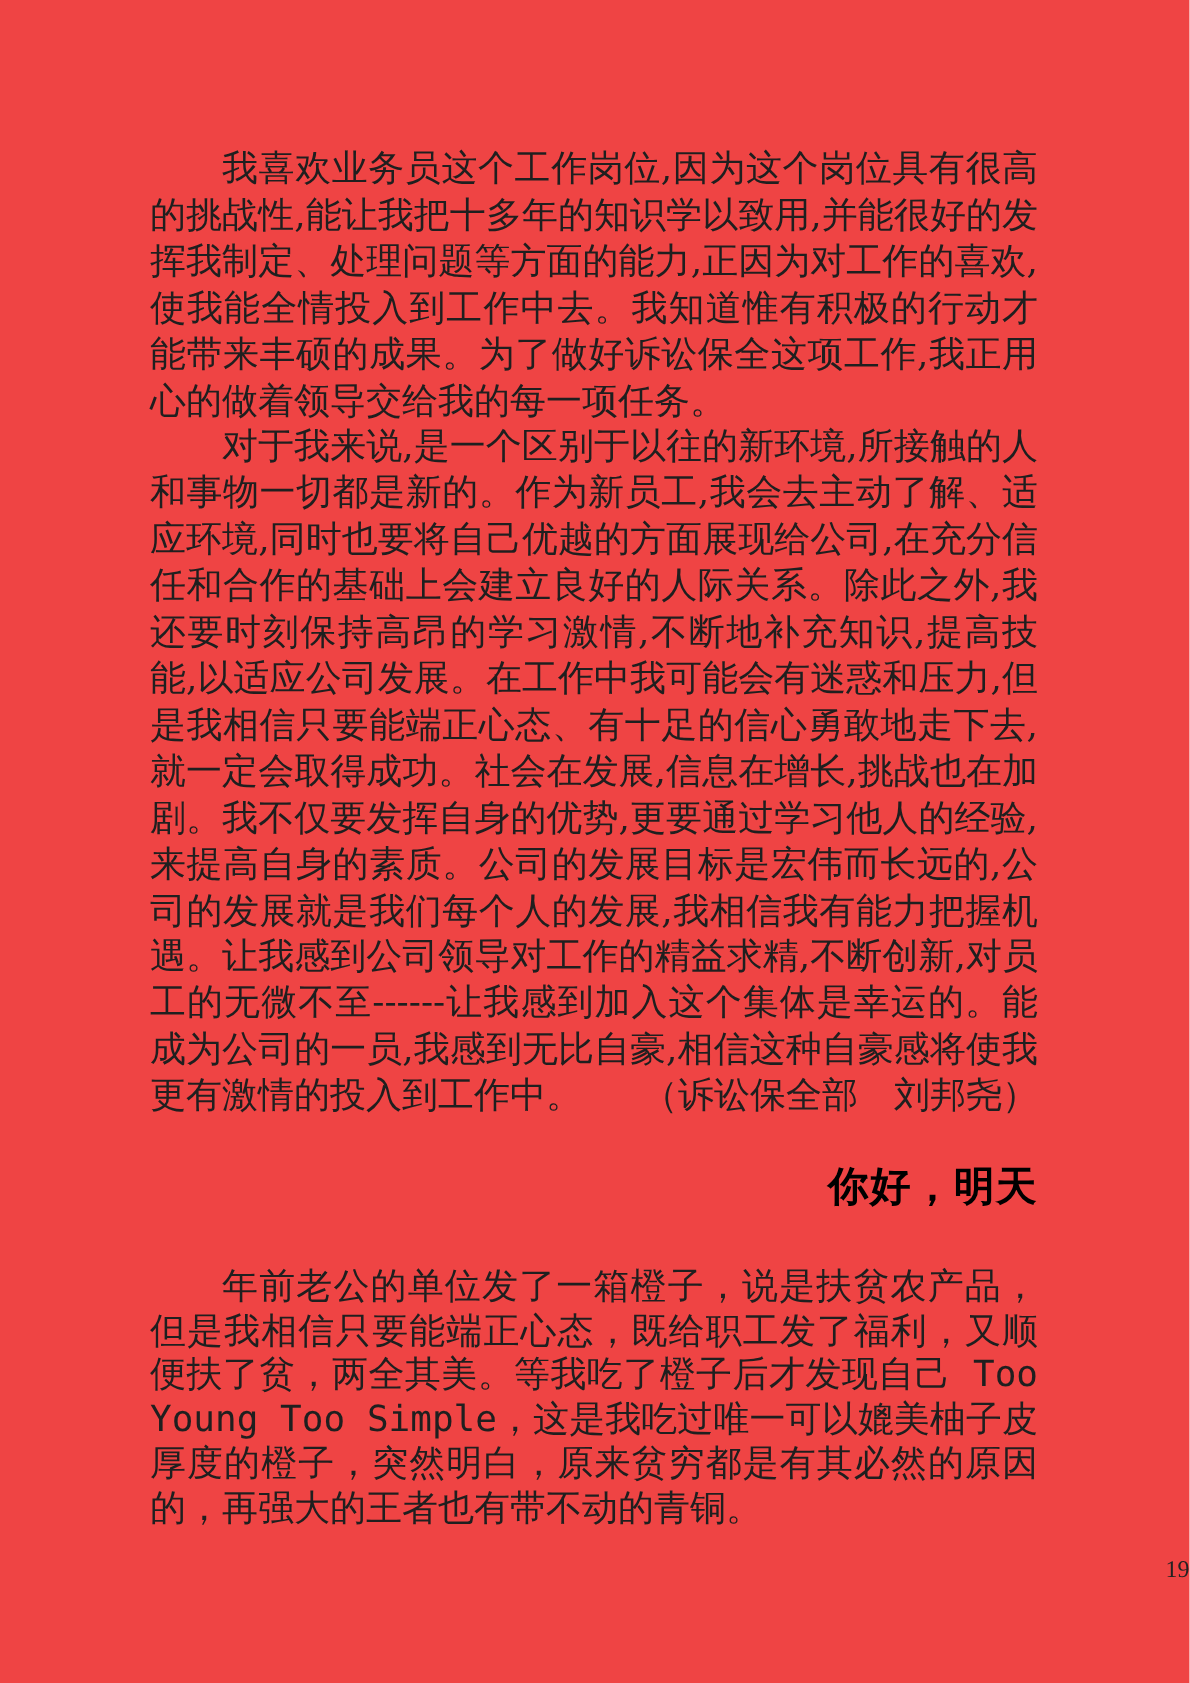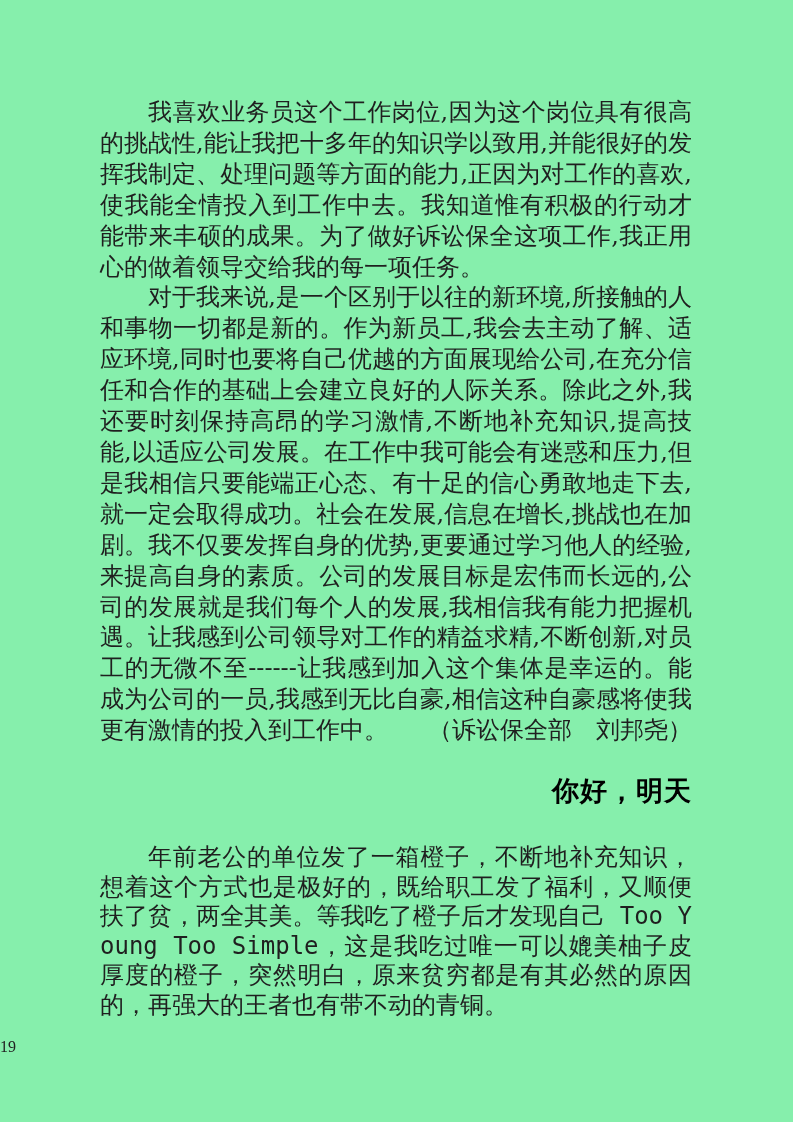--- a/index.html
+++ b/index.html
@@ -4,21 +4,21 @@
 <style>
   html, body {
     margin: 0;
     padding: 0;
     background: #ffffff;
   }
   .page {
     position: relative;
     width: 793px;
     height: 1122px;
-    background: #86efac;
+    background: #ef4444;
     overflow: hidden;
     margin: 0 auto;
     font-family: "DejaVu Serif", "Liberation Serif", serif;
     color: #1f1f1f;
   }
   .content {
     position: absolute;
     left: 100px;
     top: 97px;
     width: 592px;
@@ -55,38 +55,38 @@
   }
   .fangsong {
     font-family: "DejaVu Sans Mono", "Liberation Mono", "DejaVu Serif", serif;
     line-height: 29.5px;
   }
   .page-number {
     position: absolute;
     left: 0;
     right: 0;
     top: 1038px;
-    text-align: left;
+    text-align: right;
     font-family: "Liberation Serif", "DejaVu Serif", serif;
     font-size: 16px;
     color: #222222;
   }
 </style>
 </head>
 <body>
 
 <div class="page">
   <div class="content">
 
     <section>
       <p class="body-para">我喜欢业务员这个工作岗位,因为这个岗位具有很高的挑战性,能让我把十多年的知识学以致用,并能很好的发挥我制定、处理问题等方面的能力,正因为对工作的喜欢,使我能全情投入到工作中去。我知道惟有积极的行动才能带来丰硕的成果。为了做好诉讼保全这项工作,我正用心的做着领导交给我的每一项任务。</p>
       <p class="body-para para-with-signature"><span>对于我来说,是一个区别于以往的新环境,所接触的人和事物一切都是新的。作为新员工,我会去主动了解、适应环境,同时也要将自己优越的方面展现给公司,在充分信任和合作的基础上会建立良好的人际关系。除此之外,我还要时刻保持高昂的学习激情,不断地补充知识,提高技能,以适应公司发展。在工作中我可能会有迷惑和压力,但是我相信只要能端正心态、有十足的信心勇敢地走下去,就一定会取得成功。社会在发展,信息在增长,挑战也在加剧。我不仅要发挥自身的优势,更要通过学习他人的经验,来提高自身的素质。公司的发展目标是宏伟而长远的,公司的发展就是我们每个人的发展,我相信我有能力把握机遇。让我感到公司领导对工作的精益求精,不断创新,对员工的无微不至------让我感到加入这个集体是幸运的。能成为公司的一员,我感到无比自豪,相信这种自豪感将使我更有激情的投入到工作中。</span><span class="signature">（诉讼保全部　刘邦尧）</span></p>
     </section>
 
     <section>
       <h1 class="article-title">你好，明天</h1>
-      <p class="body-para fangsong">年前老公的单位发了一箱橙子，不断地补充知识，想着这个方式也是极好的，既给职工发了福利，又顺便扶了贫，两全其美。等我吃了橙子后才发现自己 Too Young Too Simple，这是我吃过唯一可以媲美柚子皮厚度的橙子，突然明白，原来贫穷都是有其必然的原因的，再强大的王者也有带不动的青铜。</p>
+      <p class="body-para fangsong">年前老公的单位发了一箱橙子，说是扶贫农产品，但是我相信只要能端正心态，既给职工发了福利，又顺便扶了贫，两全其美。等我吃了橙子后才发现自己 Too Young Too Simple，这是我吃过唯一可以媲美柚子皮厚度的橙子，突然明白，原来贫穷都是有其必然的原因的，再强大的王者也有带不动的青铜。</p>
     </section>
 
   </div>
 
   <div class="page-number">19</div>
 </div>
 
 </body></html>

